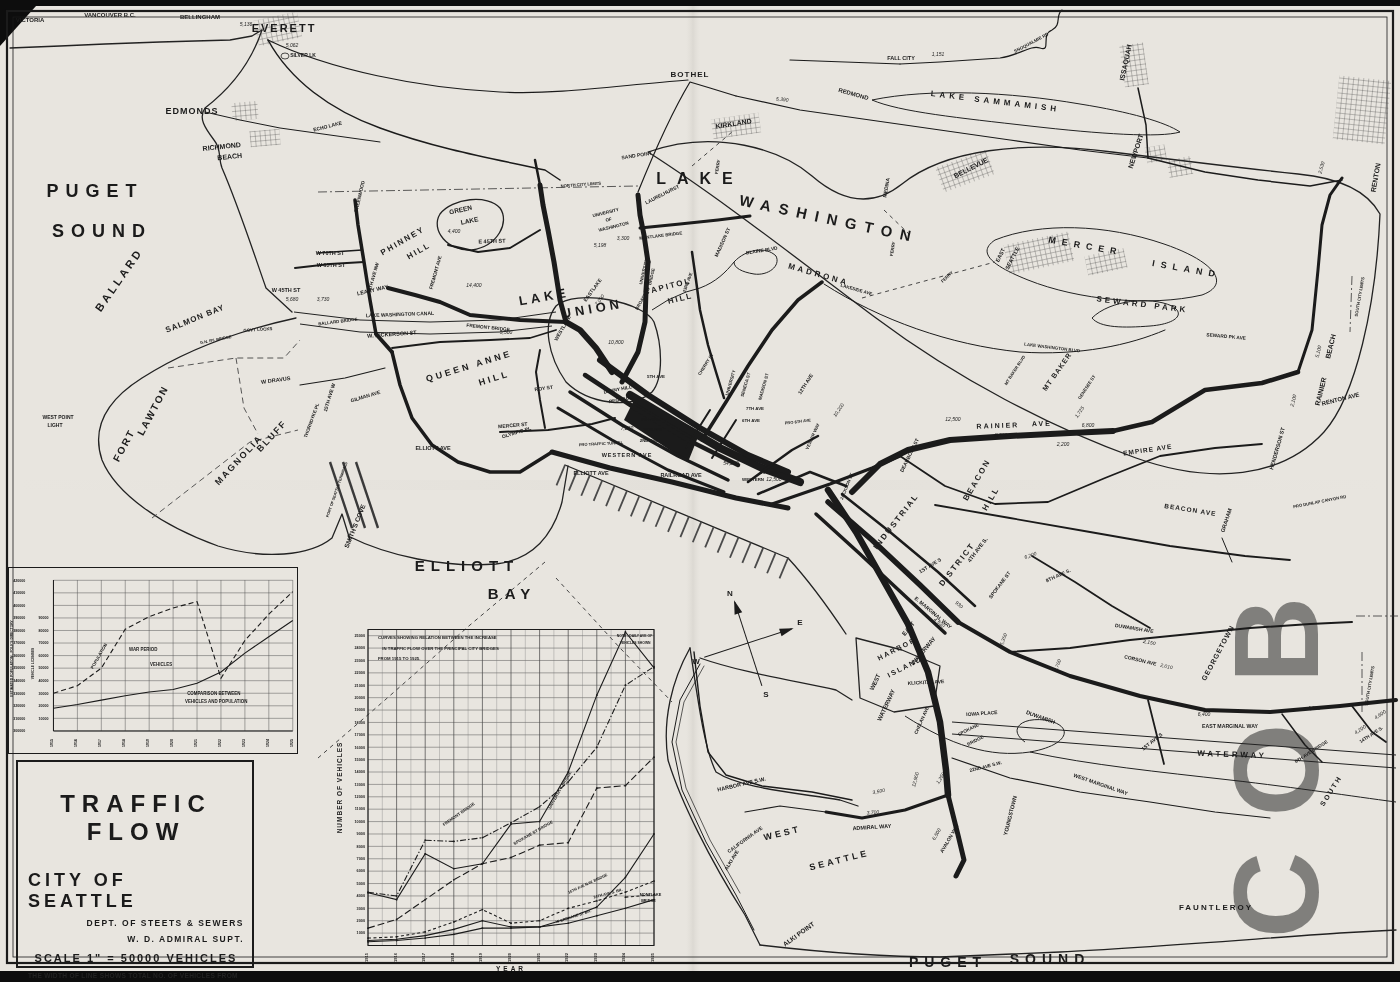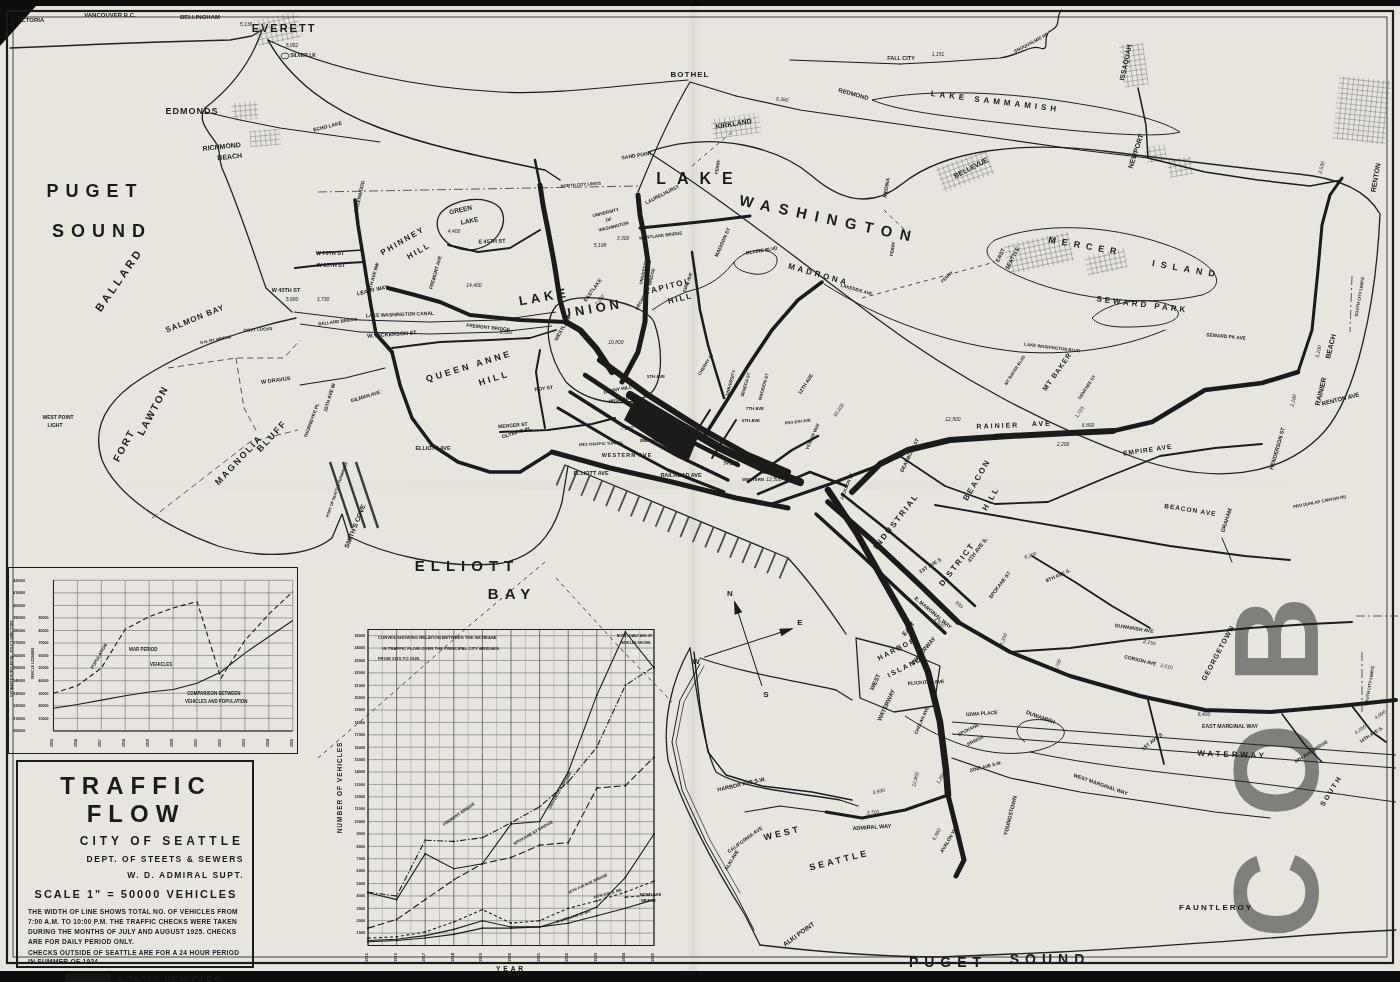--- a/index.html
+++ b/index.html
@@ -6,23 +6,23 @@
   .page{position:relative;width:1400px;height:982px;background:#0d0d0d;overflow:hidden;}
   svg text{fill:#1b1b1b;font-family:"Liberation Sans",sans-serif;}
   .coast{fill:none;stroke:#222;stroke-width:1.3;stroke-linejoin:round;stroke-linecap:round;}
   .coast2{fill:none;stroke:#222;stroke-width:1;stroke-linejoin:round;}
   .road{fill:none;stroke:#1b1b1b;stroke-linecap:round;stroke-linejoin:round;}
   .ferry{fill:none;stroke:#333;stroke-width:0.9;stroke-dasharray:4,4;}
   .limits{fill:none;stroke:#333;stroke-width:0.8;stroke-dasharray:9,3,2,3;}
   .bdash{fill:none;stroke:#444;stroke-width:0.9;stroke-dasharray:6,4;}
   .pier{stroke:#4a4a4a;stroke-width:1.8;}
   .pier2{stroke:#3a3a3a;stroke-width:2.4;}
-  .title-block{position:absolute;left:16px;top:760px;width:238px;height:208px;border:2px solid #1b1b1b;background:transparent;color:#1b1b1b;padding:10px 8px 6px 10px;box-sizing:border-box;}
+  .title-block{position:absolute;left:16px;top:760px;width:238px;height:208px;border:2px solid #1b1b1b;background:transparent;color:#1b1b1b;padding:28px 8px 6px 10px;box-sizing:border-box;}
   .tb-title{font-size:24px;font-weight:700;letter-spacing:7px;text-align:center;}
-  .tb-sub{font-size:12px;font-weight:700;letter-spacing:4px;text-align:right;margin-top:6px;}
+  .tb-sub{font-size:18px;font-weight:700;letter-spacing:4px;text-align:left;margin-top:24px;}
   .tb-dept{font-size:8.5px;font-weight:700;letter-spacing:1.5px;text-align:right;margin-top:6px;}
   .tb-scale{font-size:11px;font-weight:700;letter-spacing:2px;text-align:center;margin-top:8px;}
   .tb-note{font-size:6.6px;letter-spacing:.3px;line-height:1.5;margin-top:7px;font-weight:700;color:#222;}
   .tb-note2{font-size:6.6px;letter-spacing:.3px;line-height:1.5;margin-top:1px;font-weight:700;color:#222;}
   .tb-legend{display:flex;align-items:center;margin:7px 0 0 38px;font-size:10px;font-weight:400;letter-spacing:1px;}
   .tb-bar{display:inline-block;width:44px;height:12px;background:#151515;margin-right:7px;}
   .chart-box1{position:absolute;left:8px;top:567px;width:290px;height:187px;border:1.4px solid #1b1b1b;box-sizing:border-box;}
   .chart-box2{position:absolute;left:334px;top:621px;width:330px;height:353px;}
   .chart-box1 svg,.chart-box2 svg{display:block;width:100%;height:100%;}
 </style>

